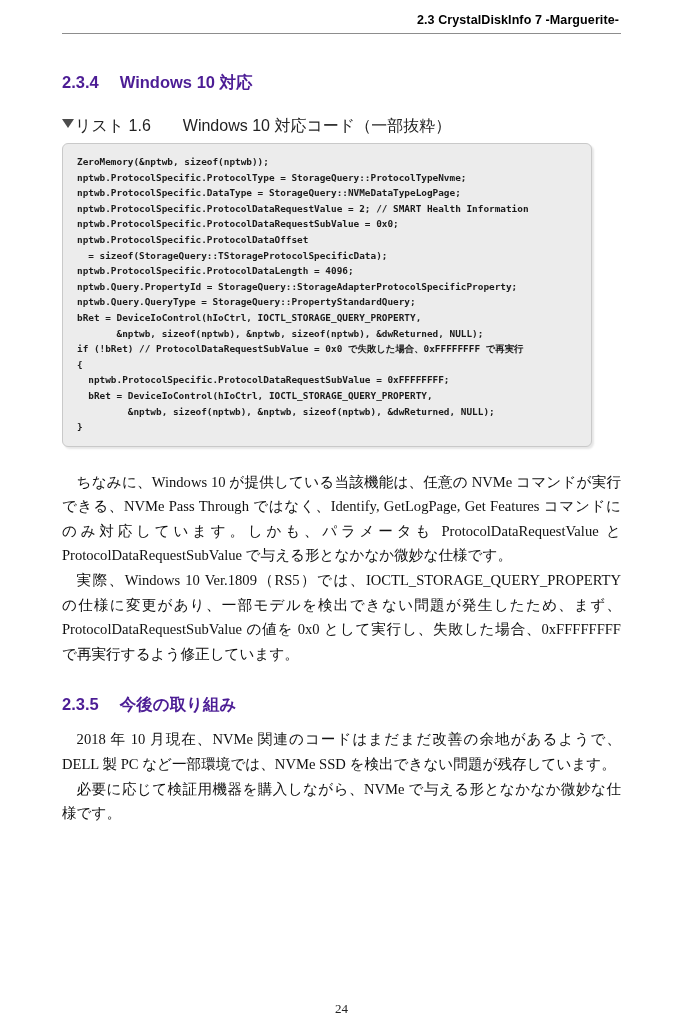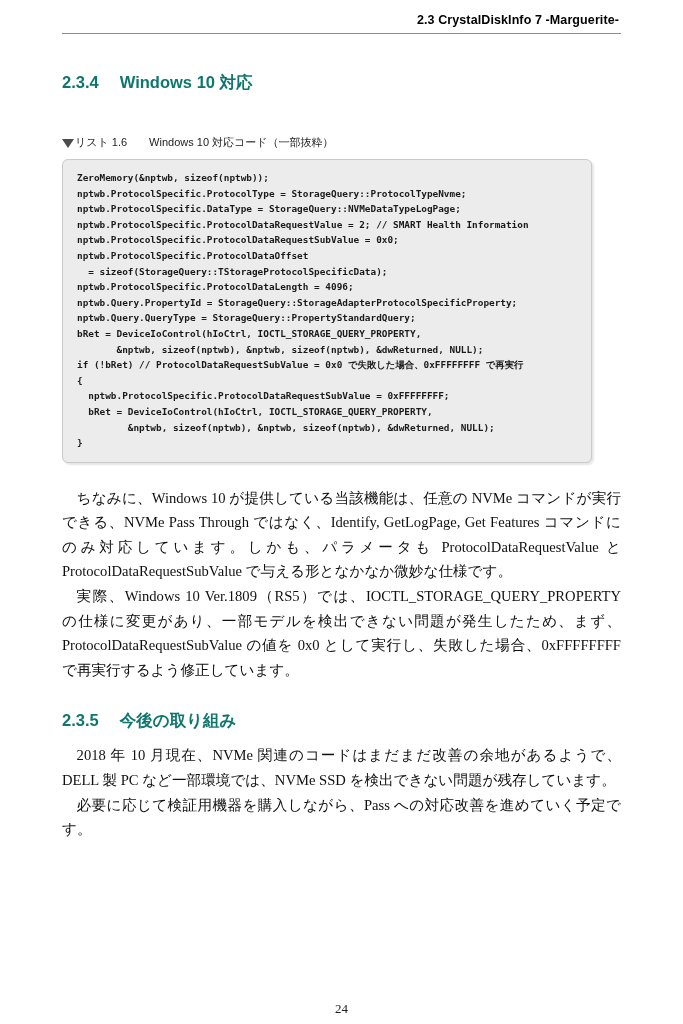--- a/index.html
+++ b/index.html
@@ -51,37 +51,37 @@
     left: 62px;
     width: 559px;
   }
 
   h2.section-heading {
     font-family: "Liberation Sans", "DejaVu Sans", sans-serif;
     font-weight: bold;
     font-size: 16.5px;
     margin: 0;
     padding: 0;
-    color: #0f766e;
+    color: #4c1d95;
     line-height: 24px;
     white-space: pre;
   }
   h2.section-heading.second {
     margin-top: 0;
   }
 
   .list-caption {
     font-family: "Liberation Sans", "DejaVu Sans", sans-serif;
-    font-size: 11px;
+    font-size: 16px;
     color: #222222;
-    margin-top: 40px;
+    margin-top: 24px;
     line-height: 16px;
     white-space: pre;
     display: flex;
-    align-items: center;
+    align-items: flex-start;
   }
   .caption-marker {
     display: inline-block;
     width: 0;
     height: 0;
     border-left: 6px solid transparent;
     border-right: 6px solid transparent;
     border-top: 9px solid #4c4c4c;
     margin-right: 1px;
     position: relative;
@@ -188,20 +188,20 @@
   </div>
 
   <div class="spacer-before-h2"></div>
 
   <h2 class="section-heading second">2.3.5　 今後の取り組み</h2>
 
   <div class="spacer-after-h2"></div>
 
   <div>
     <p class="body-text indent">2018 年 10 月現在、NVMe 関連のコードはまだまだ改善の余地があるようで、DELL 製 PC など一部環境では、NVMe SSD を検出できない問題が残存しています。</p>
-    <p class="body-text indent">必要に応じて検証用機器を購入しながら、Pass への対応改善を進めていく予定です。</p>
+    <p class="body-text indent">必要に応じて検証用機器を購入しながら、NVMe で与える形となかなか微妙な仕様です。</p>
   </div>
 
 </div>
 
 <div class="page-footer">
   <span class="page-number">24</span>
 </div>
 
 </body></html>

